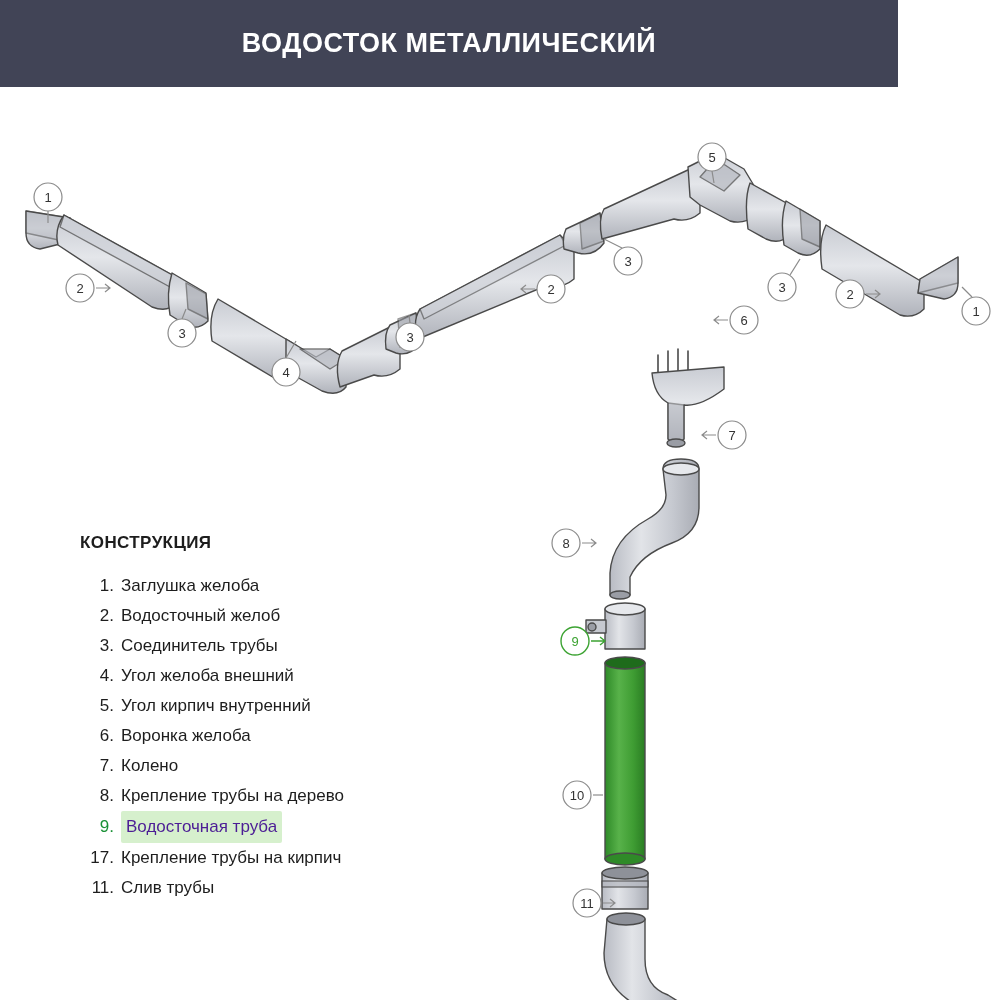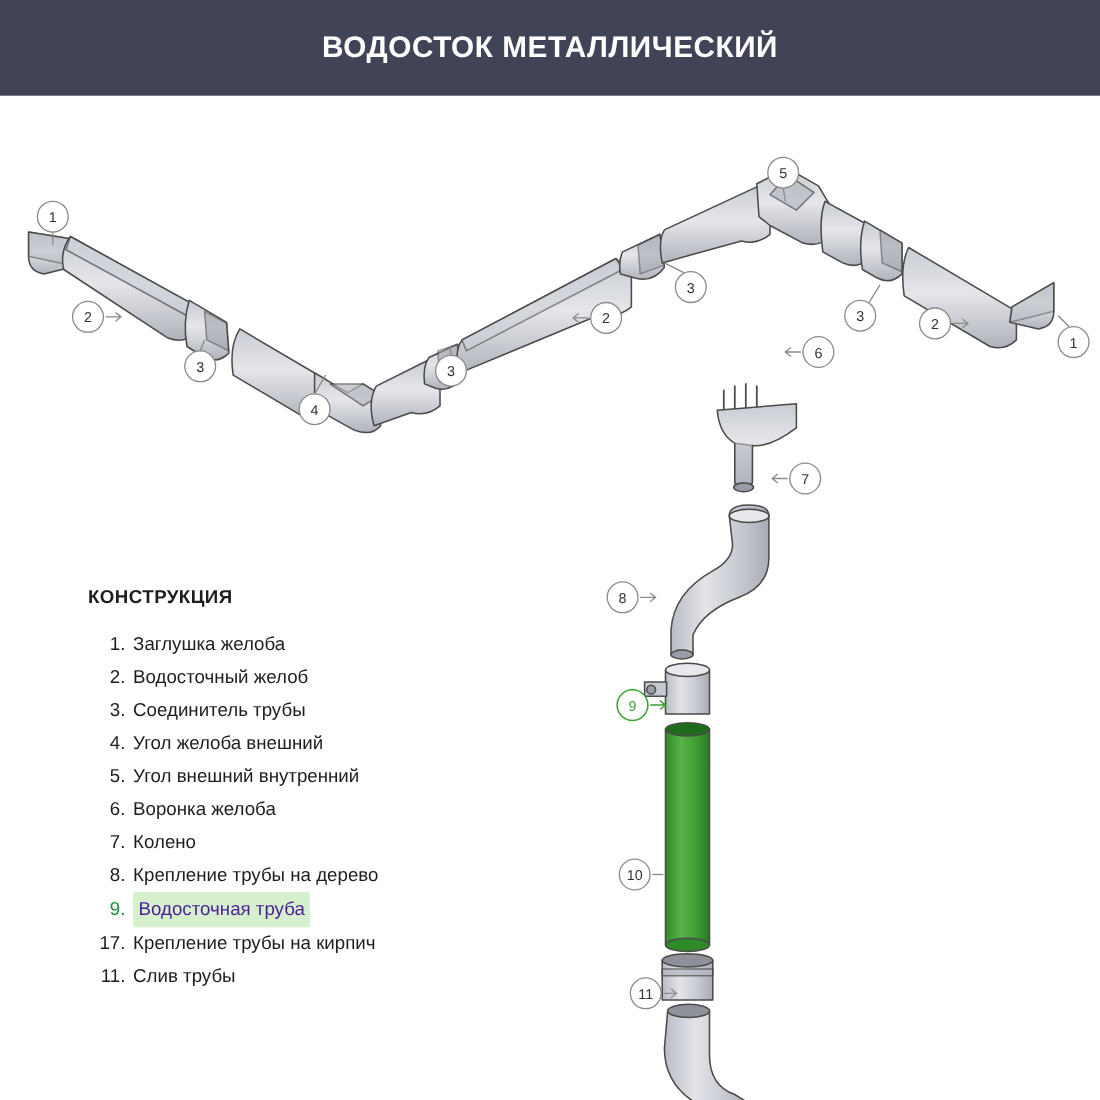--- a/index.html
+++ b/index.html
@@ -10,21 +10,21 @@
     width: 1000px;
     height: 1000px;
     background: #ffffff;
     font-family: "Liberation Sans", sans-serif;
     overflow: hidden;
     position: relative;
   }
   .header {
     position: absolute;
     left: 0; top: 0;
-    width: 1000px;
+    width: 898px;
     height: 87px;
     background: #414456;
     display: flex;
     align-items: center;
     justify-content: center;
   }
   .header-title {
     color: #ffffff;
     font-size: 27px;
     font-weight: bold;
@@ -354,21 +354,21 @@
       <li>
           <span class="num">3.</span>
           <span class="txt">Соединитель трубы</span>
         </li>
       <li>
           <span class="num">4.</span>
           <span class="txt">Угол желоба внешний</span>
         </li>
       <li>
           <span class="num">5.</span>
-          <span class="txt">Угол внешний внутренний</span>
+          <span class="txt">Угол кирпич внутренний</span>
         </li>
       <li>
           <span class="num">6.</span>
           <span class="txt">Воронка желоба</span>
         </li>
       <li>
           <span class="num">7.</span>
           <span class="txt">Колено</span>
         </li>
       <li>

